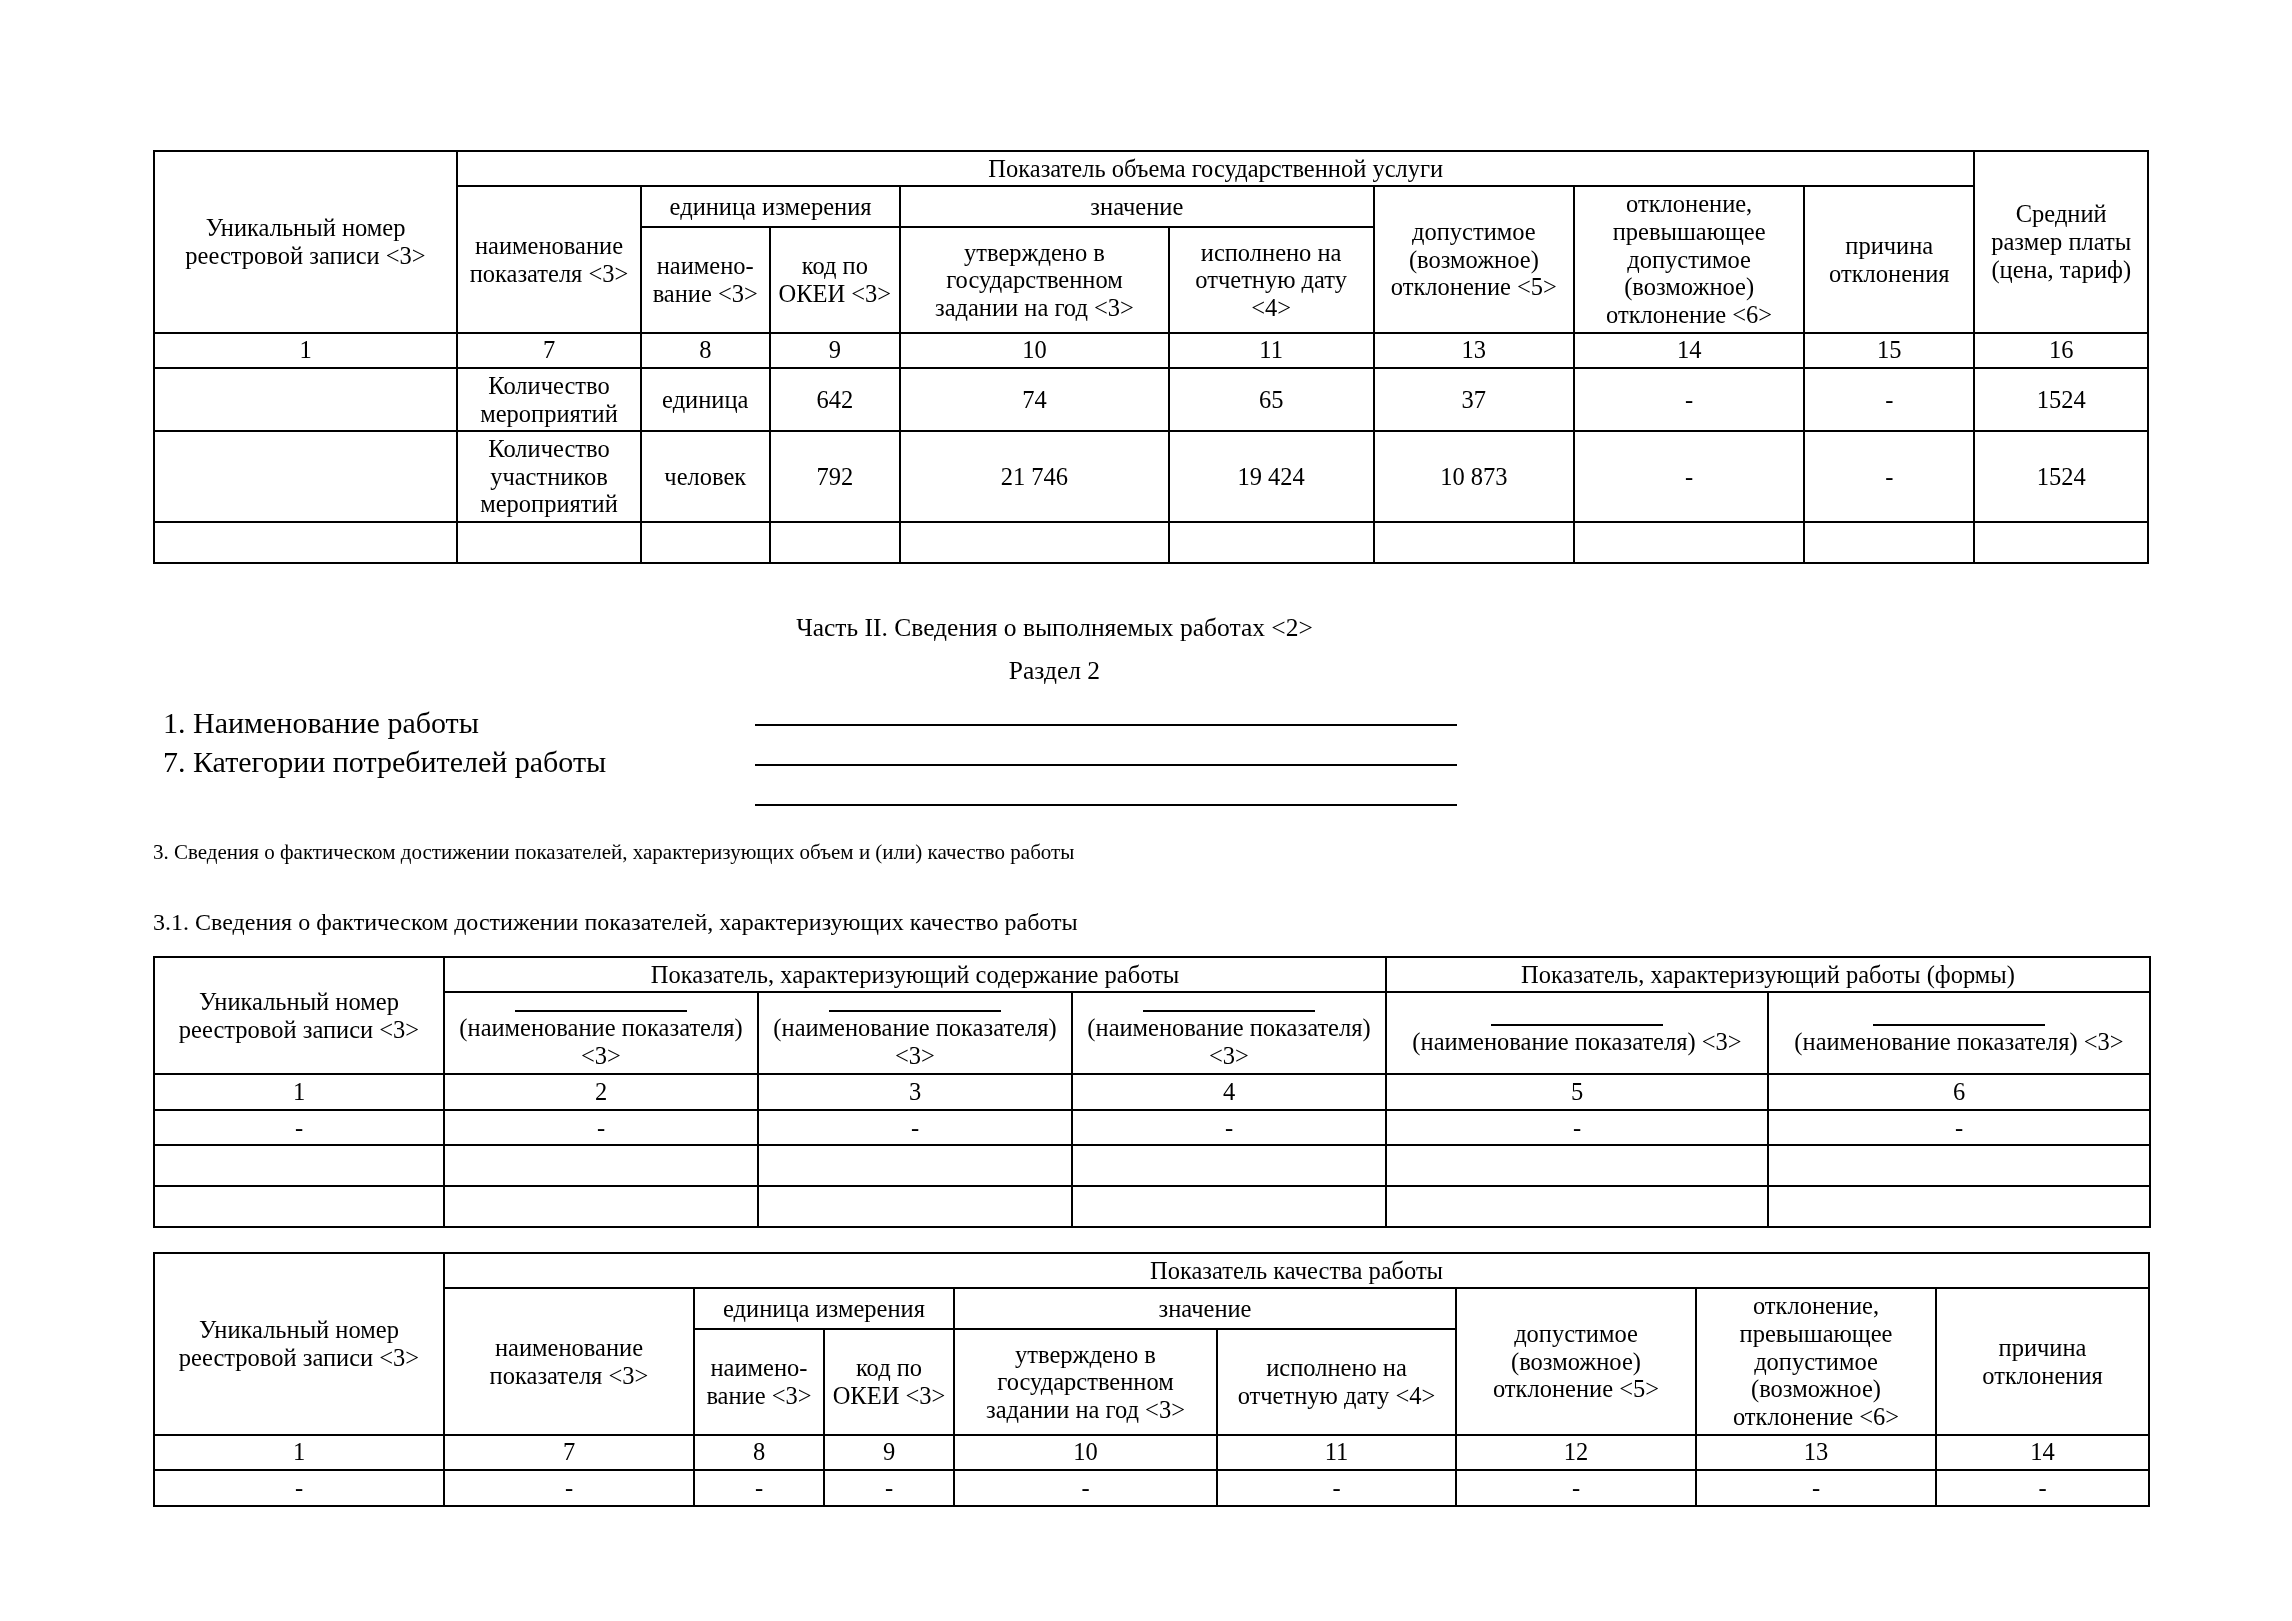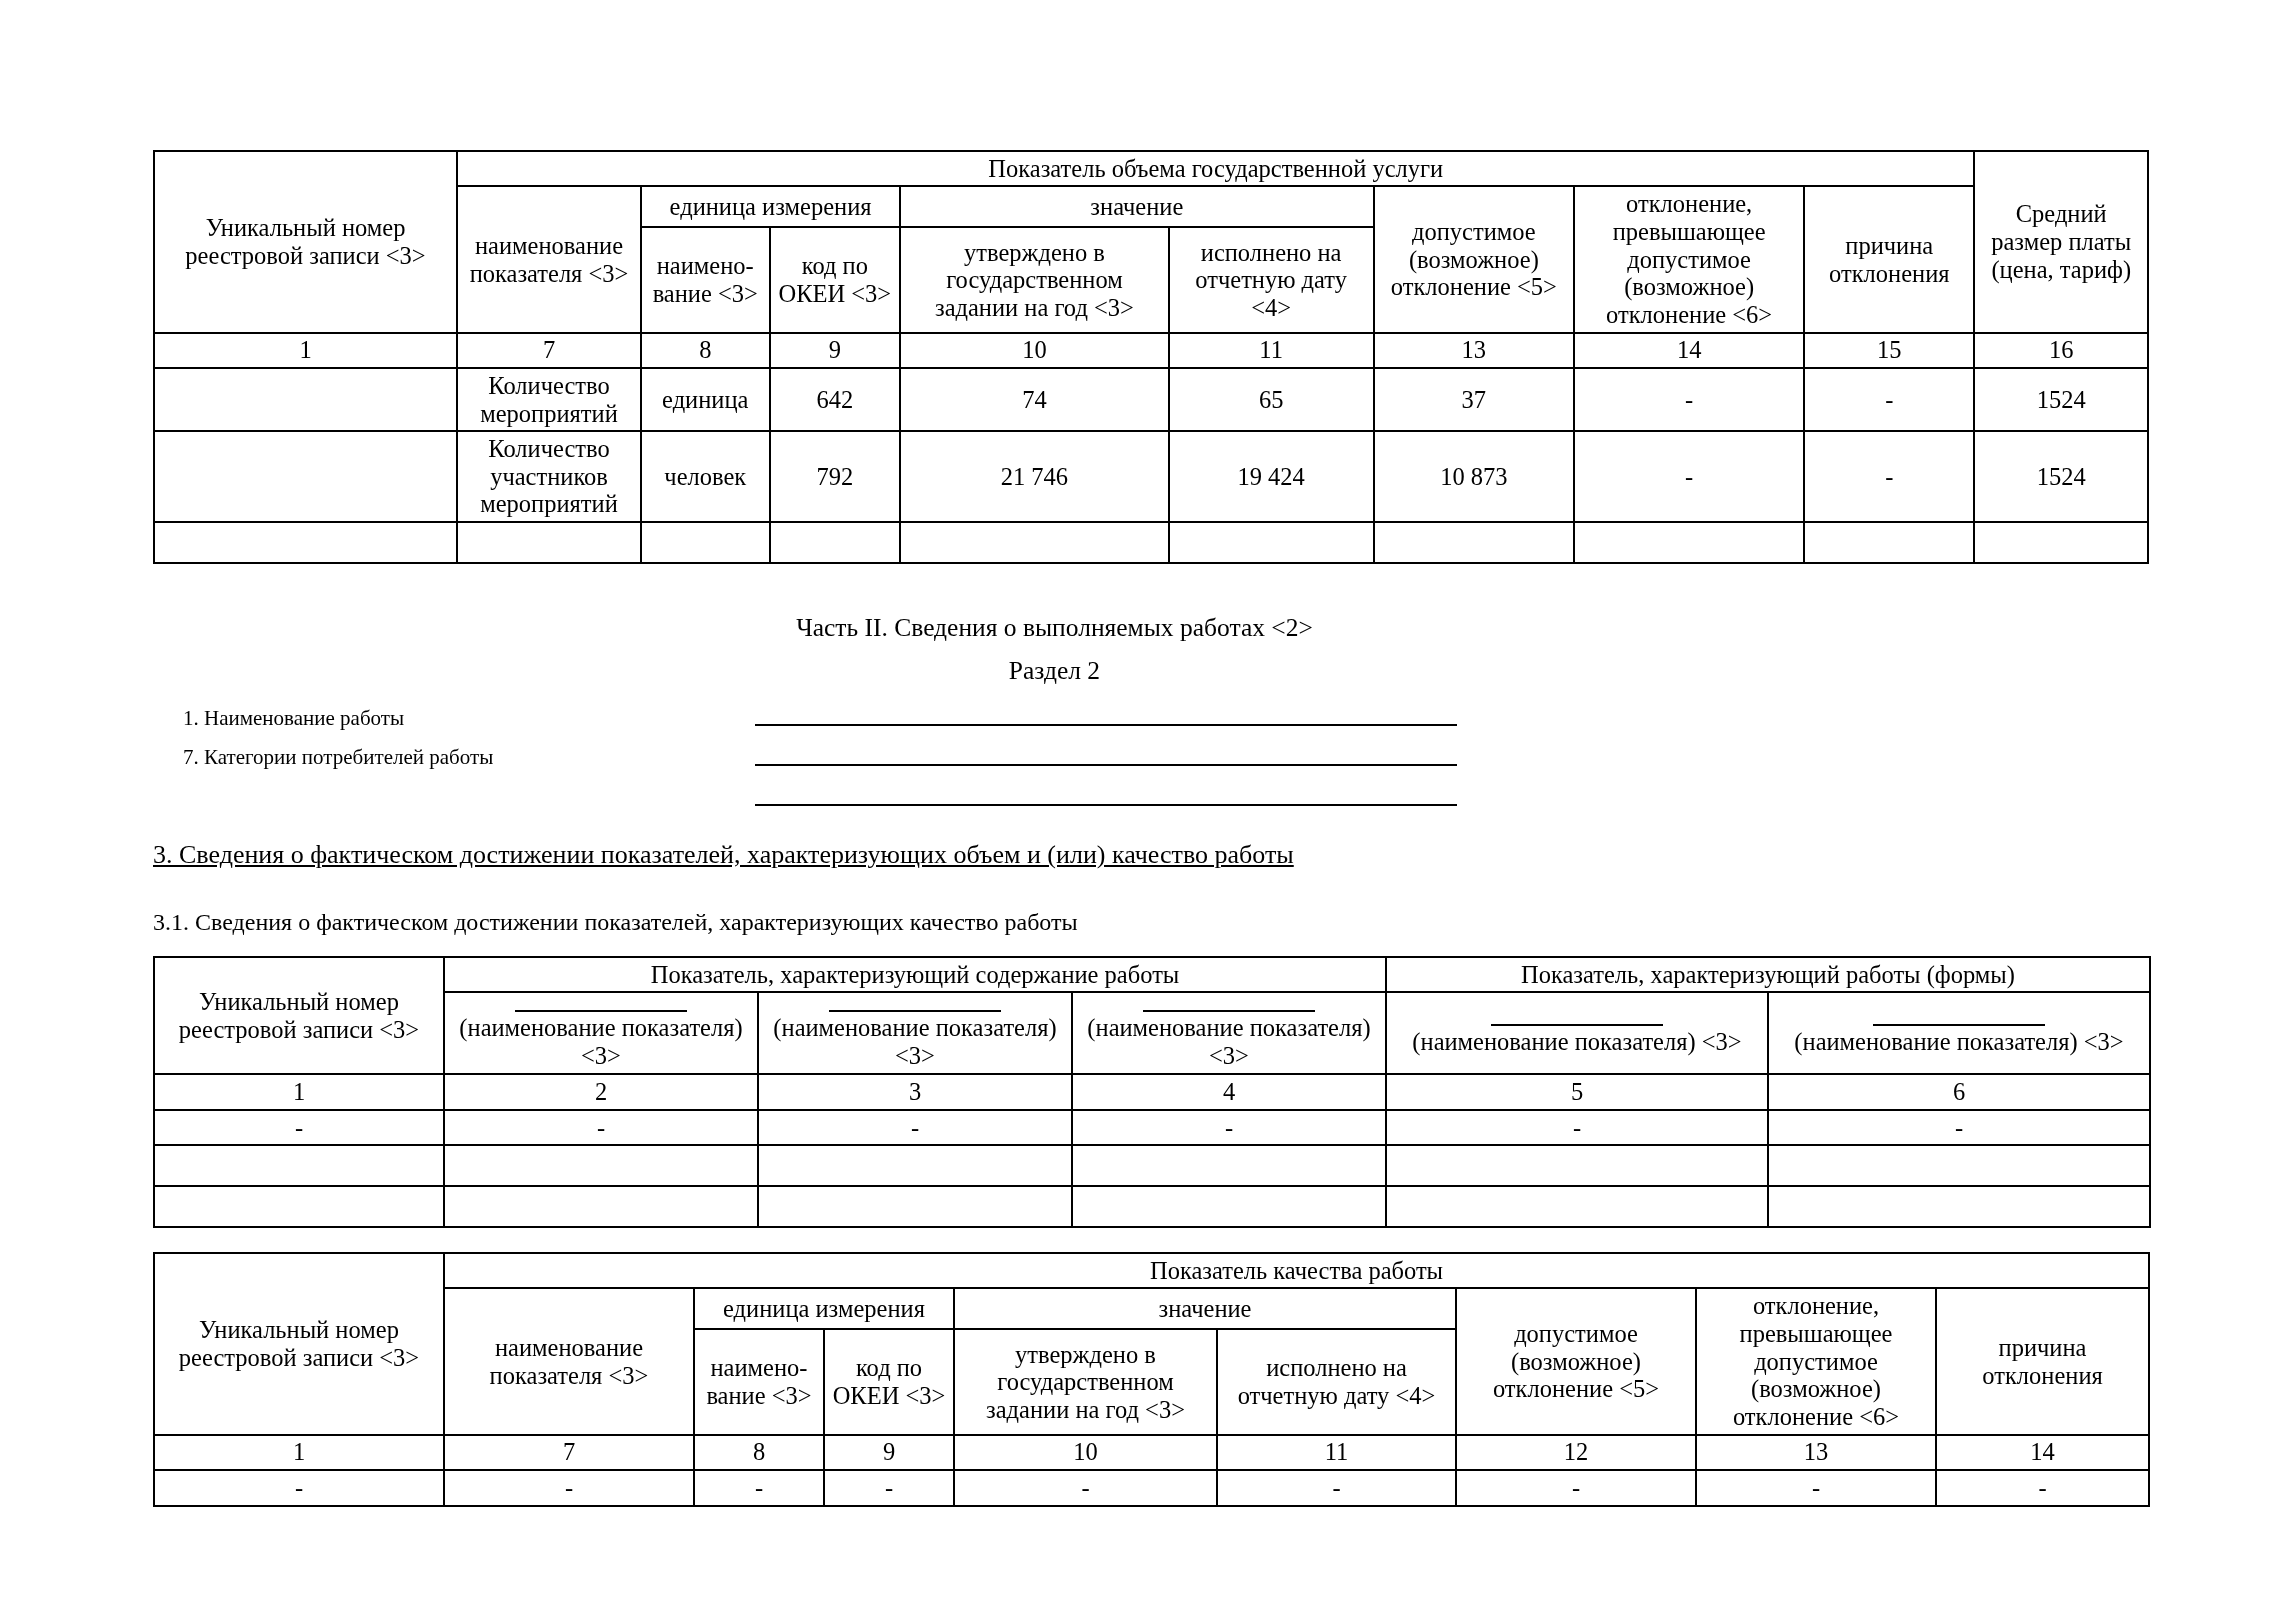--- a/index.html
+++ b/index.html
@@ -70,40 +70,39 @@
     width: 2109px;
     text-align: center;
     font-size: 25.5px;
     line-height: 1.45;
   }
   #part-title { top: 610px; }
   #section-title { top: 647px; margin-top: 6px; }
 
   .lbl {
     position: absolute;
-    font-size: 21px;
+    font-size: 30px;
     line-height: 1.0;
     white-space: nowrap;
-    margin-left: 20px;
   }
   #label-work-name  { left: 163px; top: 708px; }
   #label-work-cats  { left: 163px; top: 747px; }
 
   .rule {
     position: absolute;
     left: 755px;
     width: 702px;
     height: 0;
     border-top: 2.9px solid #000000;
   }
   #rule-1 { top: 724px; }
   #rule-2 { top: 764px; }
   #rule-3 { top: 804px; }
 
-  #para-3   { position: absolute; left: 153px; top: 840px; font-size: 26px; white-space: nowrap; text-decoration: underline; }
+  #para-3   { position: absolute; left: 153px; top: 840px; font-size: 21px; white-space: nowrap; }
   #para-3-1 { position: absolute; left: 153px; top: 909px; font-size: 24px; white-space: nowrap; }
 
   
   .nm-stack { display: block; }
   .nm-rule {
     display: block;
     width: 172px;
     margin: 13.7px auto 2px auto;
     border-top: 2px solid #000000;
     height: 0;

